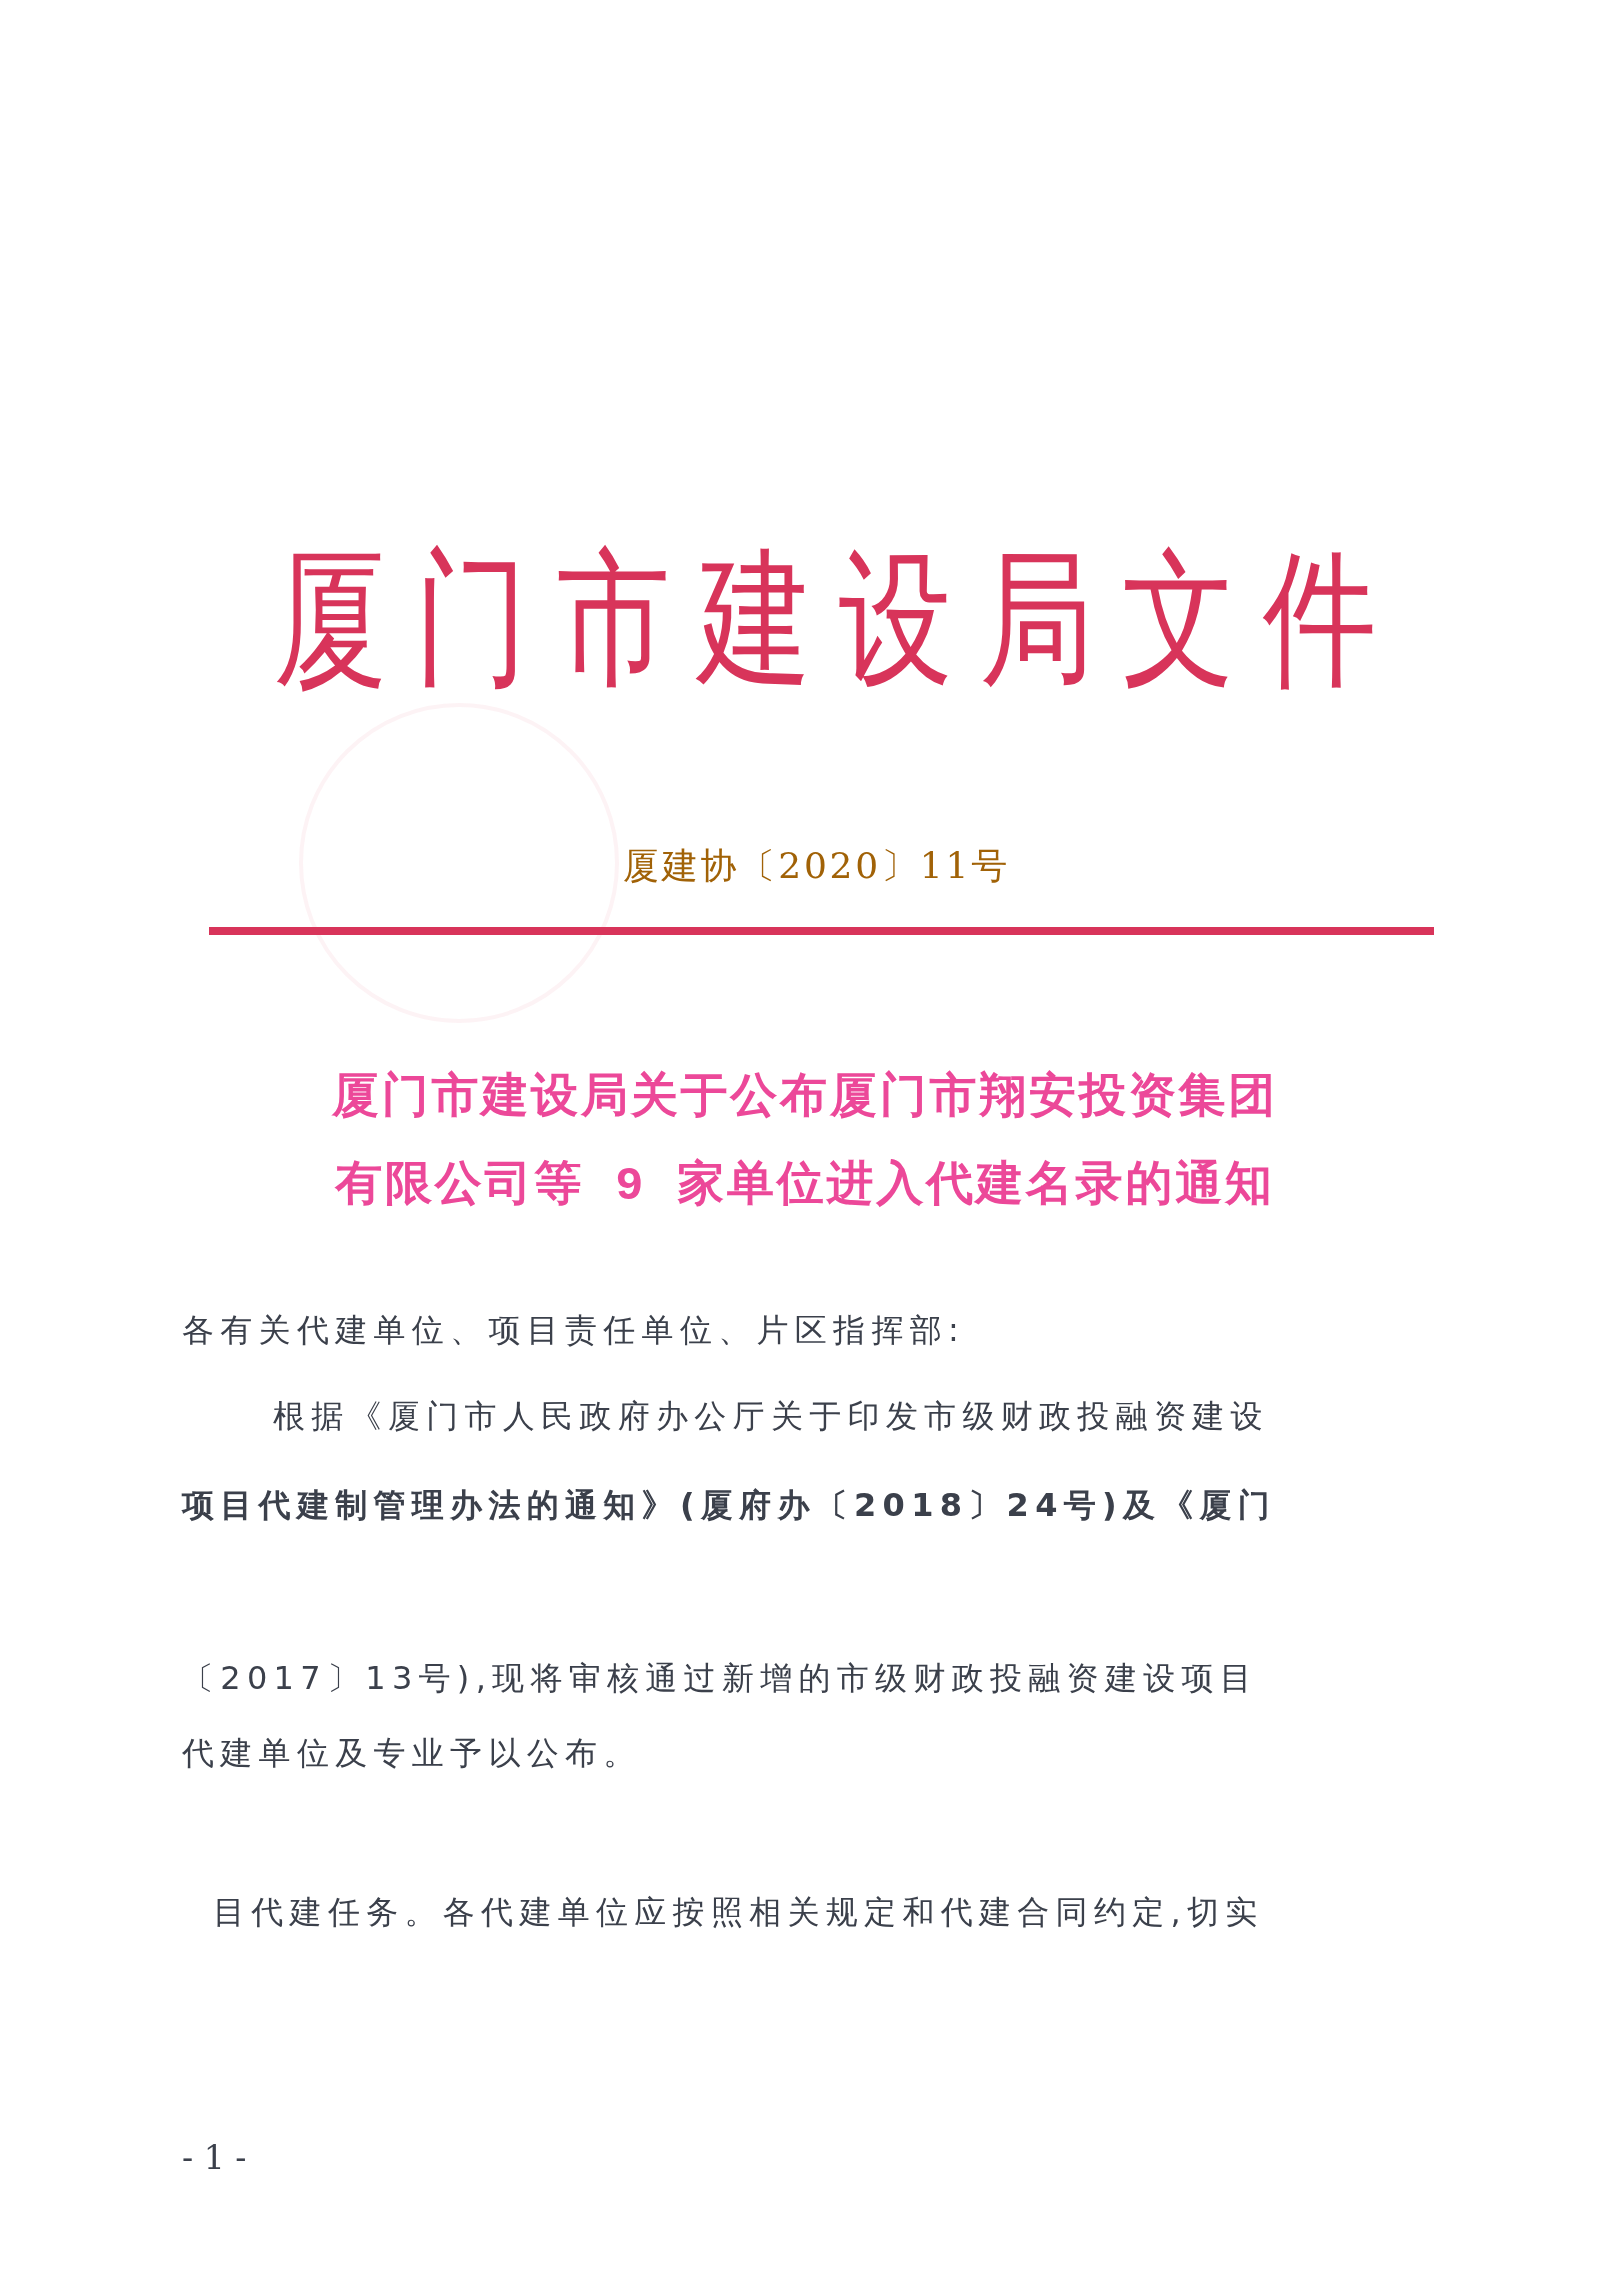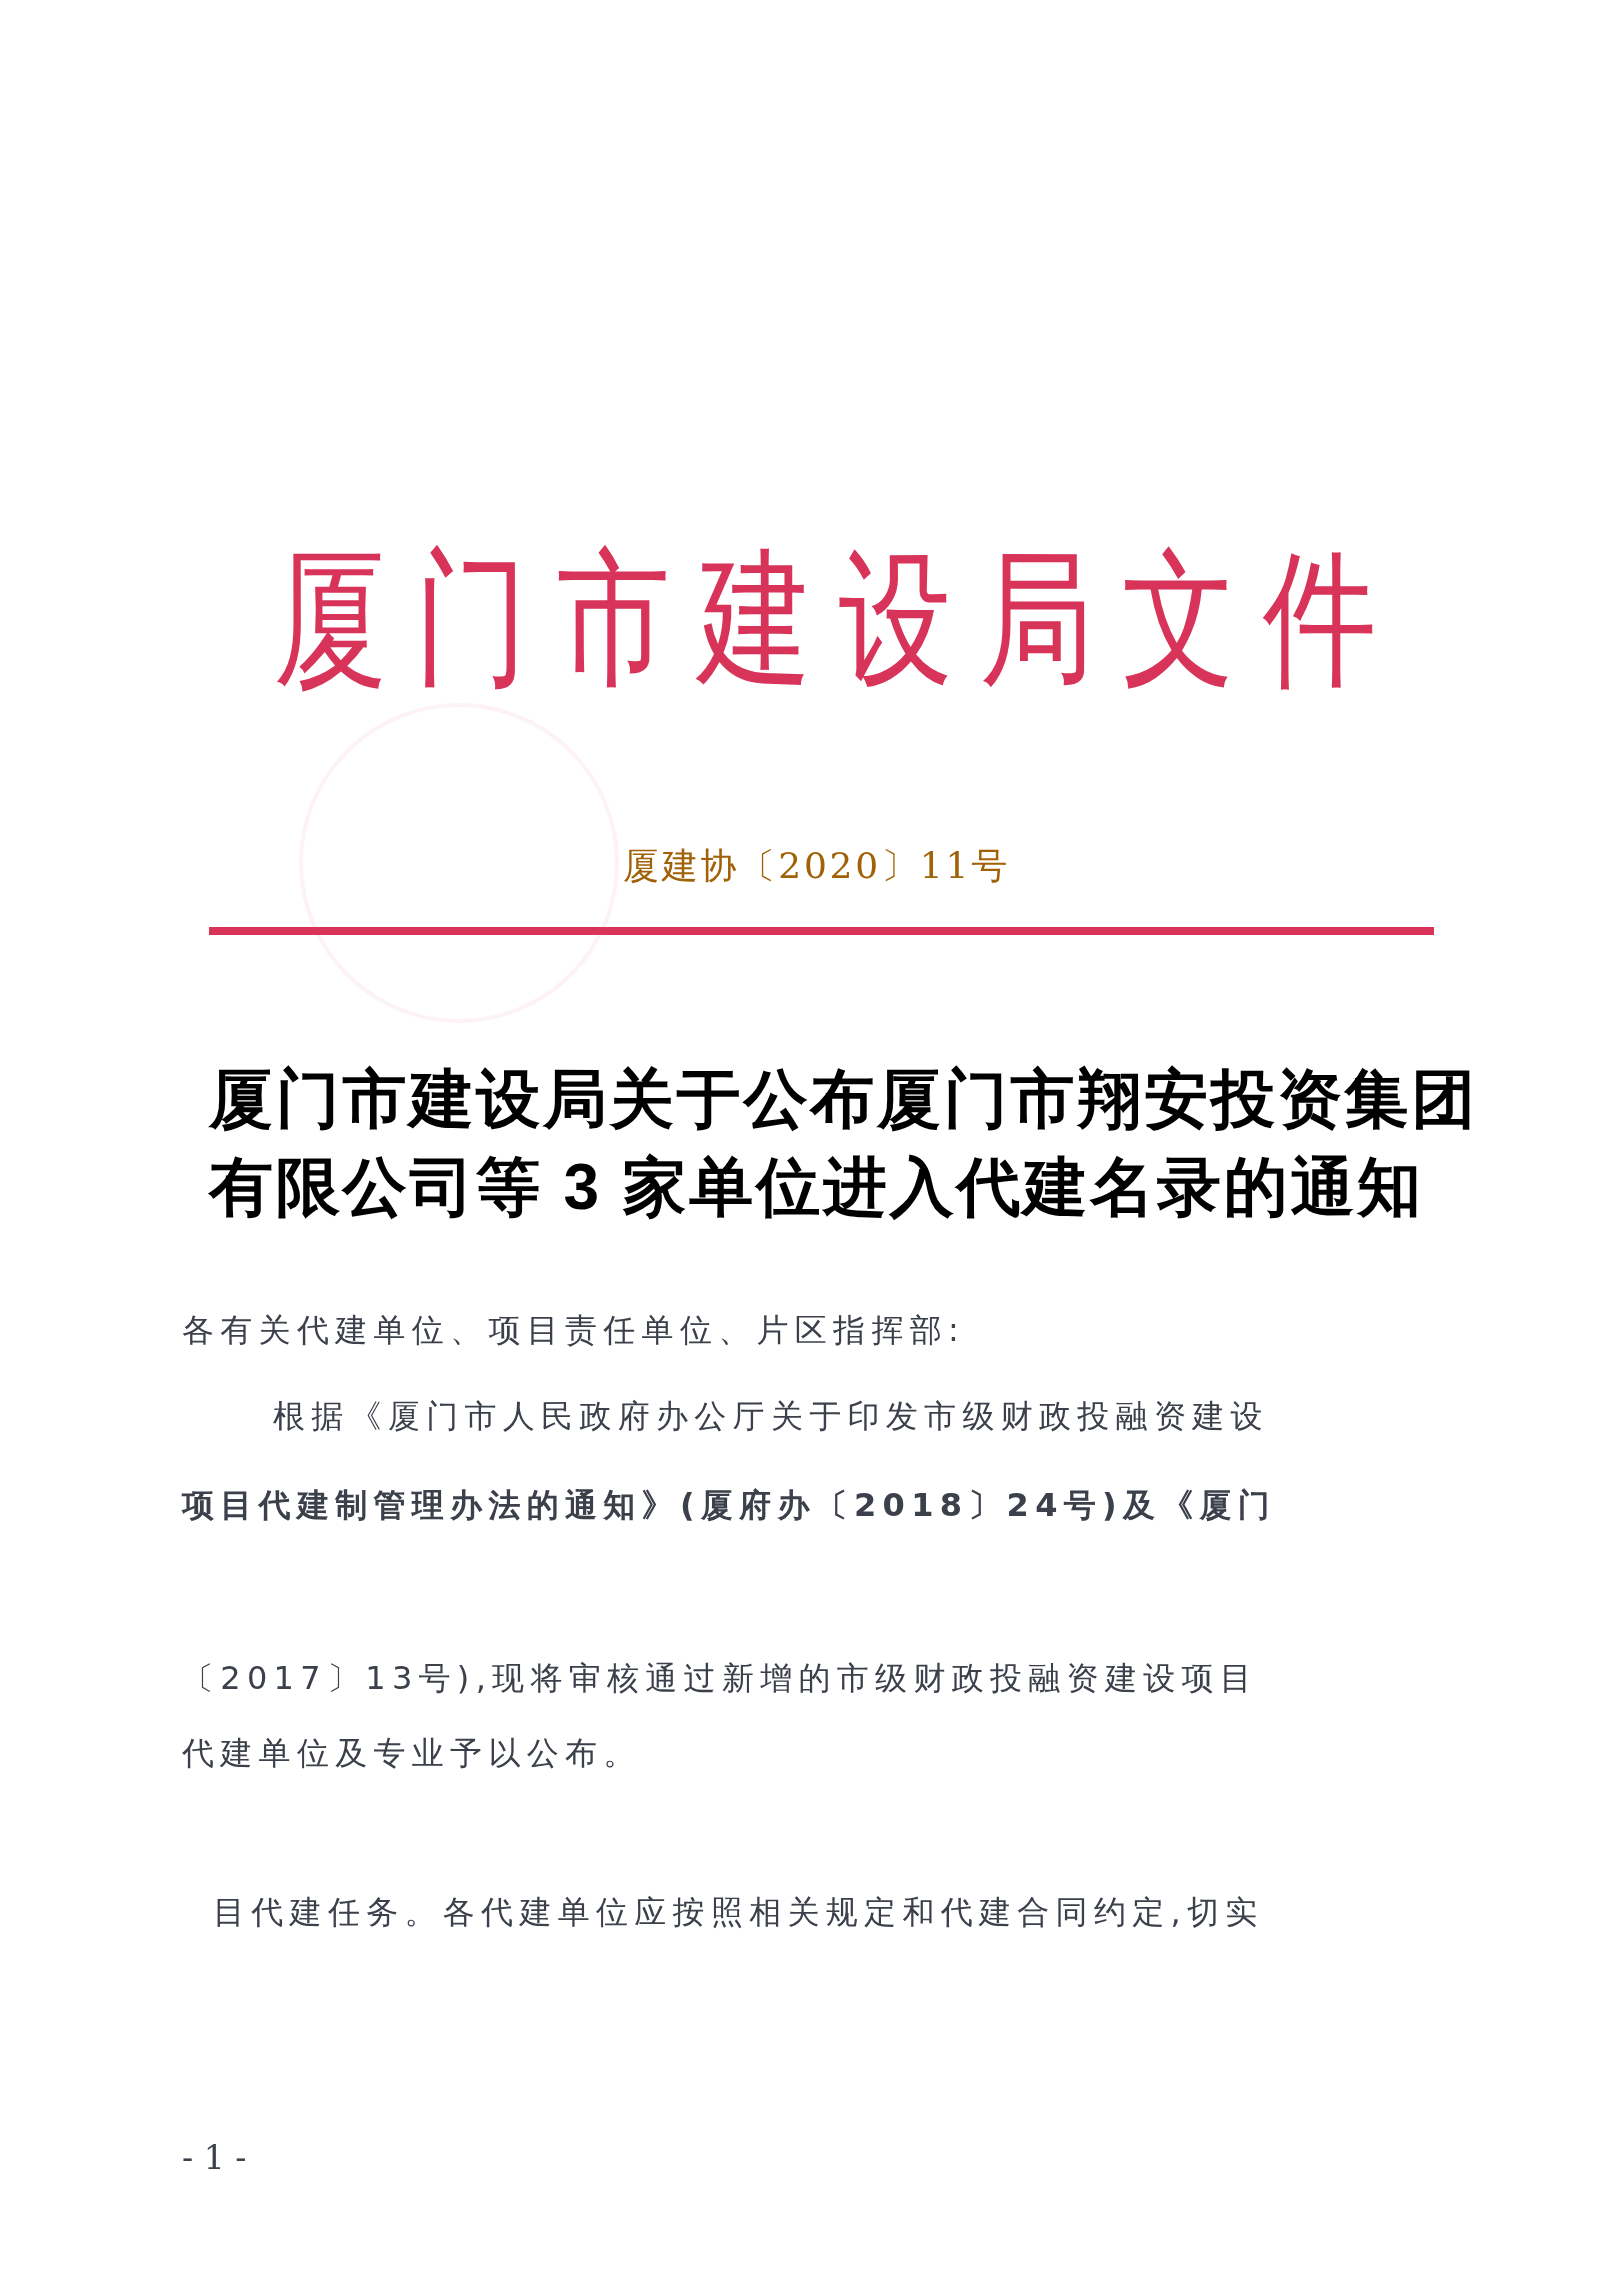--- a/index.html
+++ b/index.html
@@ -65,25 +65,25 @@
     position: absolute;
     left: 209px; top: 927px;
     width: 1225px; height: 8.4px;
     background: #d8345a;
   }
   .doc-title {
     position: absolute;
     left: 209px;
     width: 1192px;
     text-align: center;
-    font-family: Liberation Sans, sans-serif;
+    font-family: Liberation Mono, monospace;
     font-weight: bold;
-    font-size: 64px;
+    font-size: 47px;
     line-height: 70px;
-    color: #000000;
+    color: #ec4899;
     white-space: nowrap;
     letter-spacing: 2.8px;
   }
   .doc-title.l1 { top: 1064px; }
   .doc-title.l2 { top: 1152px; }
   .body-text {
     position: absolute;
     left: 182px;
     width: 1232px;
     font-family: "DejaVu Sans", "Liberation Sans", sans-serif;
@@ -122,21 +122,21 @@
     <span class="ch">局</span>
     <span class="ch">文</span>
     <span class="ch">件</span>
   </div>
 
   <div class="doc-number">厦建协〔2020〕11号</div>
 
   <div class="red-rule"></div>
 
   <div class="doc-title l1">厦门市建设局关于公布厦门市翔安投资集团</div>
-  <div class="doc-title l2">有限公司等 3 家单位进入代建名录的通知</div>
+  <div class="doc-title l2">有限公司等 9 家单位进入代建名录的通知</div>
 
   <div class="body-text" style="top:1306px;">各有关代建单位、项目责任单位、片区指挥部:</div>
 
   <div class="body-text indent" style="top:1392px;">根据《厦门市人民政府办公厅关于印发市级财政投融资建设</div>
   <div class="body-text" style="top:1481px;font-weight:bold;">项目代建制管理办法的通知》(厦府办〔2018〕24号)及《厦门</div>
   <div class="body-text" style="top:1654px;">〔2017〕13号),现将审核通过新增的市级财政投融资建设项目</div>
   <div class="body-text" style="top:1687px;margin-top:42px;">代建单位及专业予以公布。</div>
   <div class="body-text" style="top:1888px;margin-left:31px;">目代建任务。各代建单位应按照相关规定和代建合同约定,切实</div>
 
   <div class="page-number">- 1 -</div>

